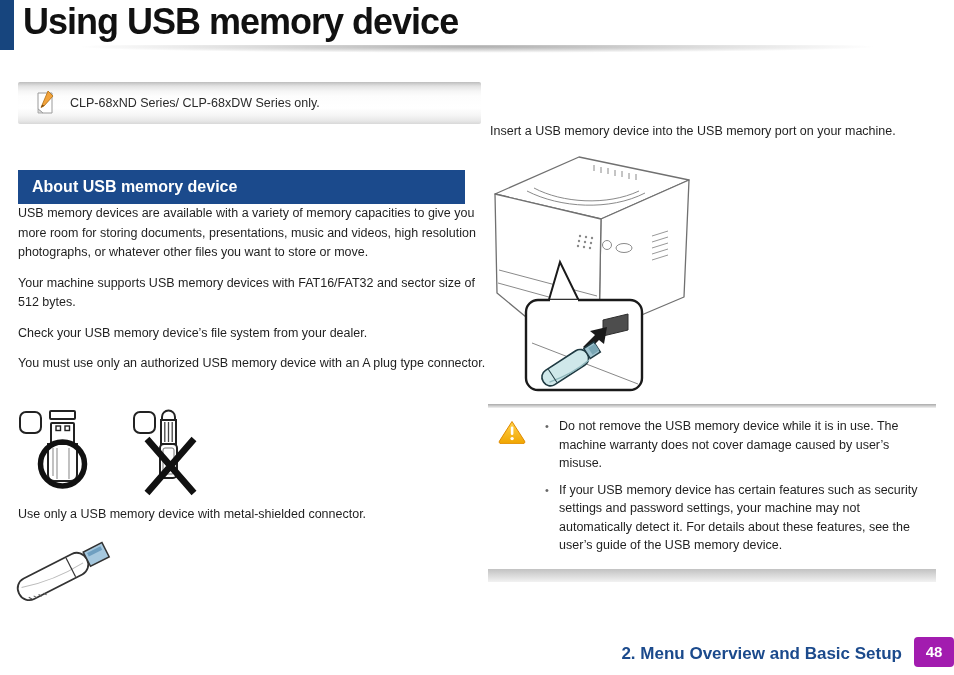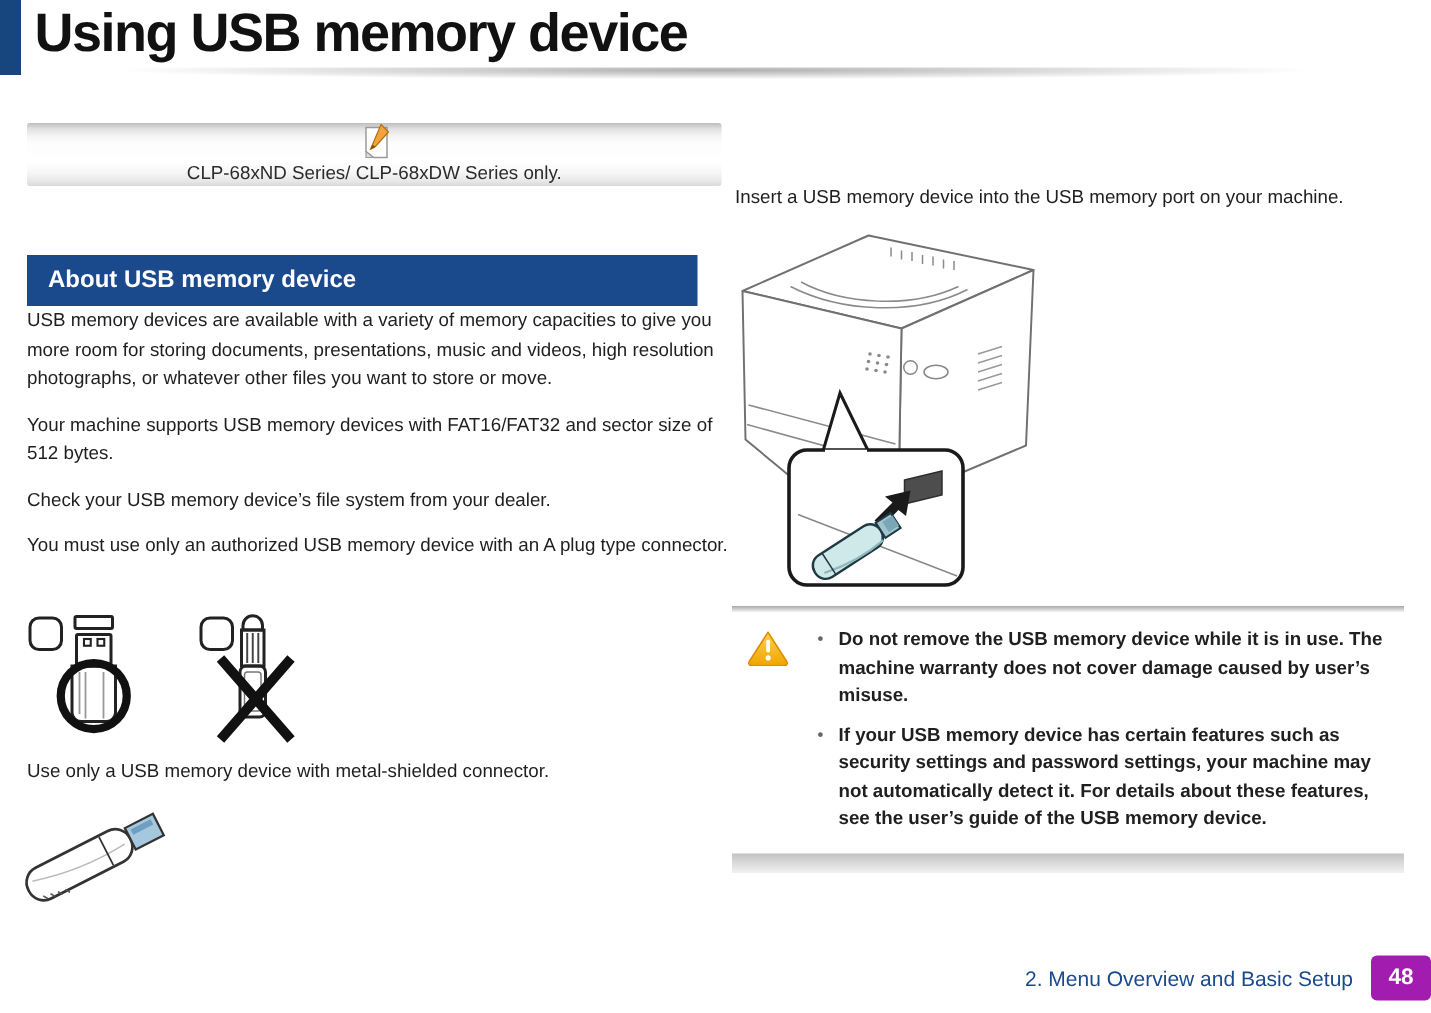--- a/index.html
+++ b/index.html
@@ -20,21 +20,21 @@
   .title-shadow {
     position:absolute; left:0; top:45px; width:954px; height:12px;
     background:radial-gradient(ellipse 58% 70% at 50% 15%, rgba(95,95,95,0.50), rgba(255,255,255,0) 72%);
   }
 
   
   .note-box {
     position:absolute; left:18px; top:82px; width:463px; height:42px;
     border-radius:2px;
     background:linear-gradient(180deg,#bdbdbd 0px,#e2e2e2 4px,#f5f5f5 9px,#fdfdfd 14px,#ffffff 26px,#f6f6f6 33px,#e7e7e7 39px,#d8d8d8 42px);
-    display:flex; align-items:center;flex-direction:column;
+    display:flex; align-items:center;
   }
   .note-box svg { margin:0 12px 0 14px; flex:0 0 auto; }
   .note-text { font-size:12.5px; color:#2b2b2b; }
 
   
   .section-header {
     position:absolute; left:18px; top:170px; width:447px; height:34px;
     background:#1b4a8c; color:#ffffff; font-weight:bold; font-size:16px;
     line-height:34px; padding-left:14px;
   }
@@ -54,29 +54,29 @@
   .printer-svg    { position:absolute; left:482px; top:150px; }
 
   
   .warning-box { position:absolute; left:488px; top:404px; width:448px; }
   .warn-top    { height:4px;  background:linear-gradient(180deg,#aaaaaa,#f2f2f2); }
   .warn-body   { position:relative; padding:9px 0 6px 0; }
   .warn-body svg { position:absolute; left:10px; top:11px; }
   .warn-list   { list-style:none; margin:0 0 4px 56px; width:386px; }
   .warn-list li {
     position:relative; padding-left:15px; margin-bottom:8px;
-    font-size:12.5px; line-height:18.5px; color:#1f1f1f;font-weight:bold;
+    font-size:12.5px; line-height:18.5px; color:#1f1f1f;
   }
   .warn-list li::before { content:"•"; position:absolute; left:1px; top:0; color:#666; font-size:11px; }
   .warn-bottom { height:13px; background:linear-gradient(180deg,#c2c2c2,#f2f2f2); }
 
   
   .footer-chapter {
     position:absolute; right:52px; top:644px;
-    font-size:14px; font-weight:normal; color:#1b4a8c;
+    font-size:17px; font-weight:bold; color:#1b4a8c;
   }
   .page-number-box {
     position:absolute; right:0; top:637px; width:40px; height:30px;
     background:#a21caf; border-radius:4px;
     color:#fff; font-weight:bold; font-size:15px;
     text-align:center; line-height:30px;
   }
 </style>
 </head>
 <body>

